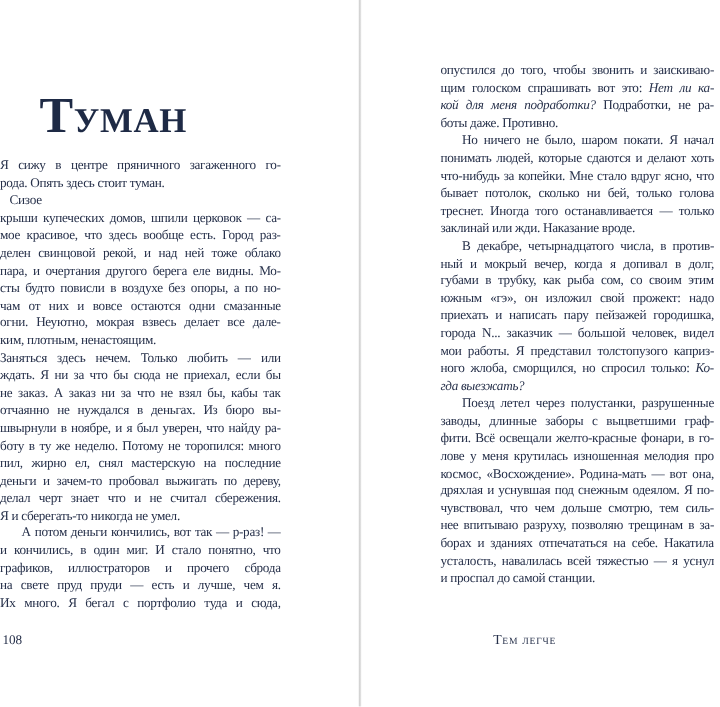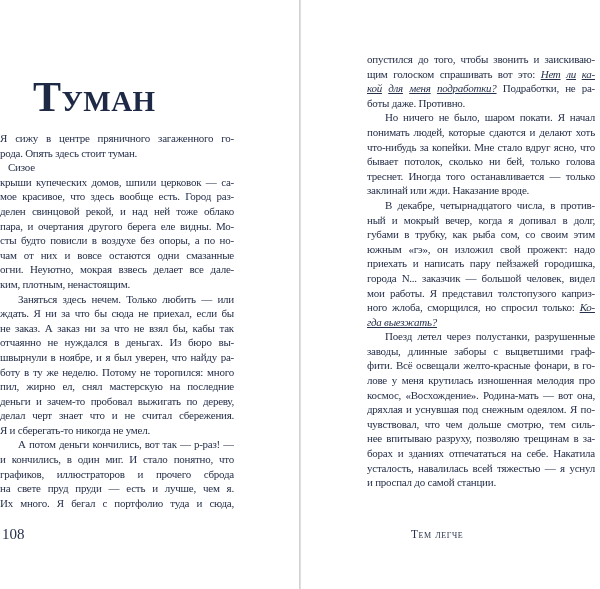--- a/index.html
+++ b/index.html
@@ -39,25 +39,25 @@
   .line {
     height: 14.6px;
     line-height: 14.6px;
     overflow: hidden;
   }
   .line.jl {
     display: flex;
     justify-content: space-between;
   }
   .line.jl span { flex: 0 0 auto; white-space: pre; }
-  .it { font-style: italic; text-decoration: underline; }
+  .it { font-style: italic; }
   .footer-left {
     position: absolute;
     left: 2px; top: 527px;
-    font-size: 15px;
+    font-size: 11px;
     line-height: 14px;
   }
   .footer-right {
     position: absolute;
     left: 367px; top: 527px;
     width: 228px;
     display: flex;
     justify-content: space-between;
     font-size: 11.5px;
     line-height: 14px;
@@ -164,21 +164,21 @@
           <span>Неуютно,</span>
           <span>мокрая</span>
           <span>взвесь</span>
           <span>делает</span>
           <span>все</span>
           <span>дале-</span>
         </div>
         <div class="line plain"><span>ким, плотным, ненастоящим.</span></div>
       </div>
       <div>
-        <div class="line jl" style="padding-left: 18px;">
+        <div class="line jl" style="">
           <span>Заняться</span>
           <span>здесь</span>
           <span>нечем.</span>
           <span>Только</span>
           <span>любить</span>
           <span>—</span>
           <span>или</span>
         </div>
         <div class="line jl">
           <span>ждать.</span>

